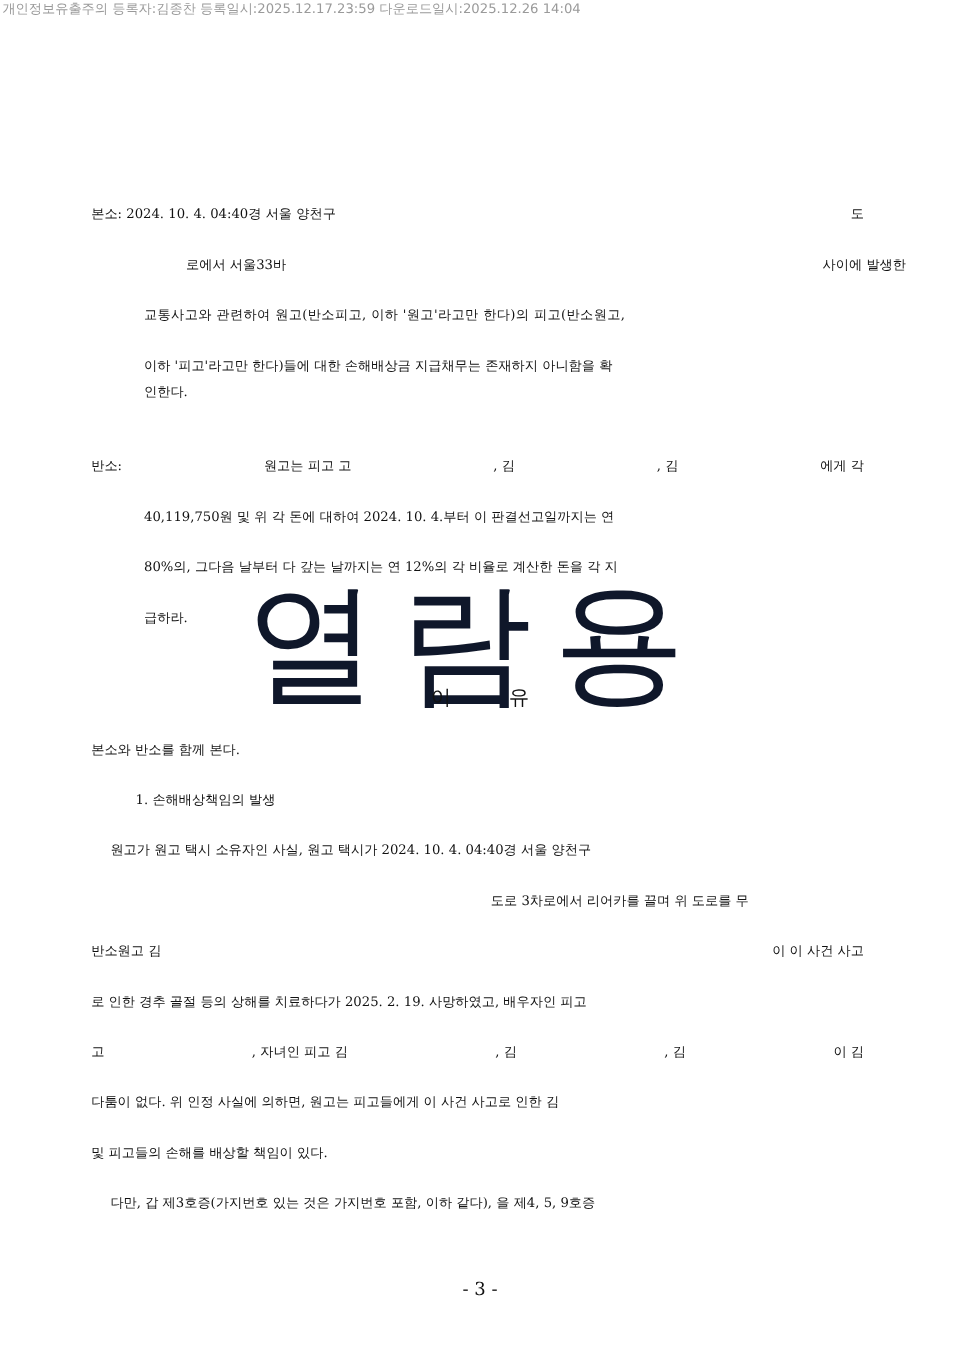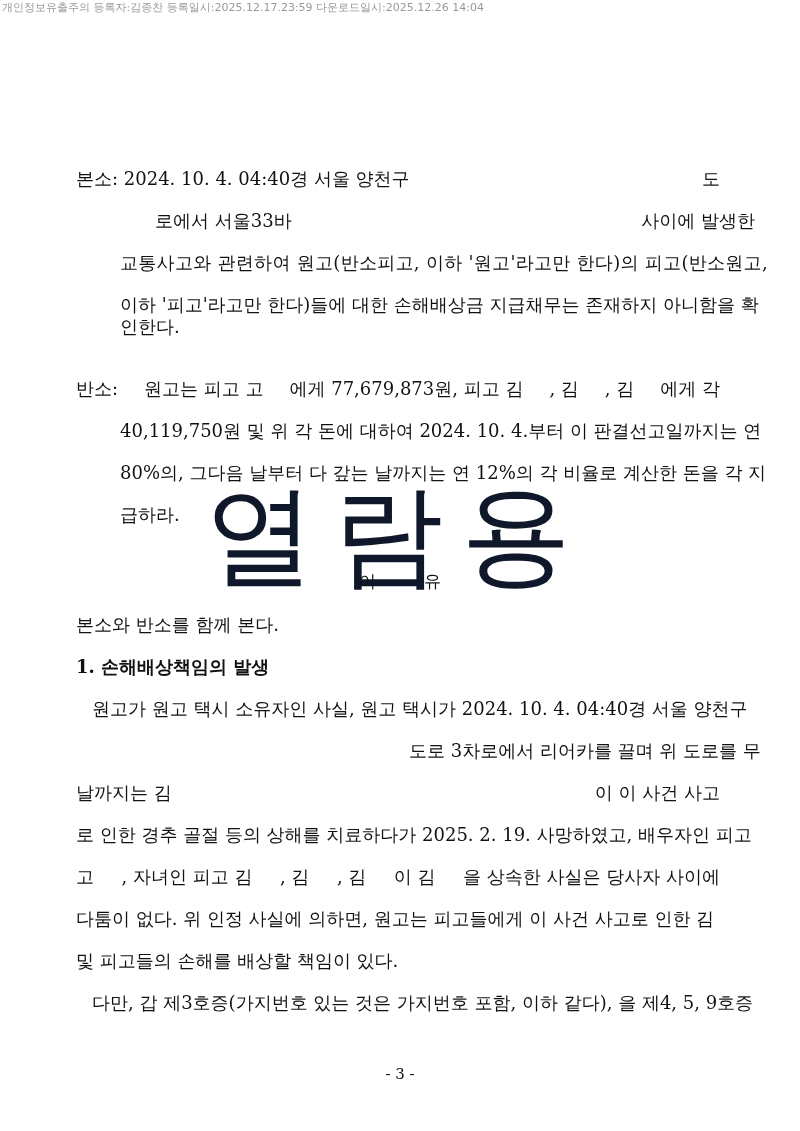--- a/index.html
+++ b/index.html
@@ -13,31 +13,31 @@
     font-family: "DejaVu Sans", "Liberation Sans", sans-serif;
     font-size: 11px; color: #9a9a9a; letter-spacing: 0px; white-space: nowrap;
   }
   .watermark {
     position: absolute; left: 205px; top: 470px; width: 400px; height: 130px;
     font-family: "DejaVu Serif", serif; font-size: 110px; line-height: 130px;
     color: #0f172a; letter-spacing: 18px; white-space: nowrap;
     z-index: 0; user-select: none;
   }
   .line {
-    position: absolute; font-size: 18px; white-space: nowrap; z-index: 1;
+    position: absolute; font-size: 11px; white-space: nowrap; z-index: 1;
     line-height: 22px;
   }
   .just { display: flex; justify-content: space-between; }
   .title {
     position: absolute; top: 570px; left: 0; width: 800px;
     font-family: "DejaVu Sans", "Liberation Sans", sans-serif;
     font-size: 17px; z-index: 1;
     display: flex; justify-content: center; gap: 48px;
   }
-  .heading { font-weight: bold; }
+  .heading { font-weight: normal; margin-left: 37px; }
   .page-num {
     position: absolute; top: 1065px; left: 0; width: 800px; text-align: center;
     font-size: 15px; z-index: 1;
   }
 </style>
 </head>
 <body>
 
 <div class="header-notice">개인정보유출주의 등록자:김종찬 등록일시:2025.12.17.23:59 다운로드일시:2025.12.26 14:04</div>
 
@@ -64,21 +64,20 @@
   <div class="just">
       <span>이하 '피고'라고만 한다)들에 대한 손해배상금 지급채무는 존재하지 아니함을 확</span>
     </div>
 </div>
 <div class="line" style="top:316px; left:120px;">인한다.</div>
 
 <div class="line" style="top:378px; left:76px; width:644px;">
   <div class="just">
     <span>반소:</span>
     <span>원고는 피고 고</span>
-    <span>에게 77,679,873원, 피고 김</span>
     <span>, 김</span>
     <span>, 김</span>
     <span>에게 각</span>
   </div>
 </div>
 <div class="line" style="top:420px; left:120px; width:600px;">
   <div class="just">
       <span>40,119,750원 및 위 각 돈에 대하여 2024. 10. 4.부터 이 판결선고일까지는 연</span>
     </div>
 </div>
@@ -98,37 +97,36 @@
 <div class="line heading" style="top:656px; left:76px;">1. 손해배상책임의 발생</div>
 
 <div class="line" style="top:698px; left:92px;">원고가 원고 택시 소유자인 사실, 원고 택시가 2024. 10. 4. 04:40경 서울 양천구</div>
 <div class="line" style="top:740px; left:385px; width:335px;margin-left:24px;">
   <div class="just">
       <span>도로 3차로에서 리어카를 끌며 위 도로를 무</span>
     </div>
 </div>
 <div class="line" style="top:782px; left:76px; width:644px;">
   <div class="just">
-    <span>날까지는 김</span>
+    <span>반소원고 김</span>
     <span>이 이 사건 사고</span>
   </div>
 </div>
 <div class="line" style="top:824px; left:76px; width:644px;">
   <div class="just">
       <span>로 인한 경추 골절 등의 상해를 치료하다가 2025. 2. 19. 사망하였고, 배우자인 피고</span>
     </div>
 </div>
 <div class="line" style="top:866px; left:76px; width:644px;">
   <div class="just">
     <span>고</span>
     <span>, 자녀인 피고 김</span>
     <span>, 김</span>
     <span>, 김</span>
     <span>이 김</span>
-    <span>을 상속한 사실은 당사자 사이에</span>
   </div>
 </div>
 <div class="line" style="top:908px; left:76px;">다툼이 없다. 위 인정 사실에 의하면, 원고는 피고들에게 이 사건 사고로 인한 김</div>
 <div class="line" style="top:950px; left:76px;">및 피고들의 손해를 배상할 책임이 있다.</div>
 
 <div class="line" style="top:992px; left:92px; width:628px;">
   <div class="just">
       <span>다만, 갑 제3호증(가지번호 있는 것은 가지번호 포함, 이하 같다), 을 제4, 5, 9호증</span>
     </div>
 </div>

